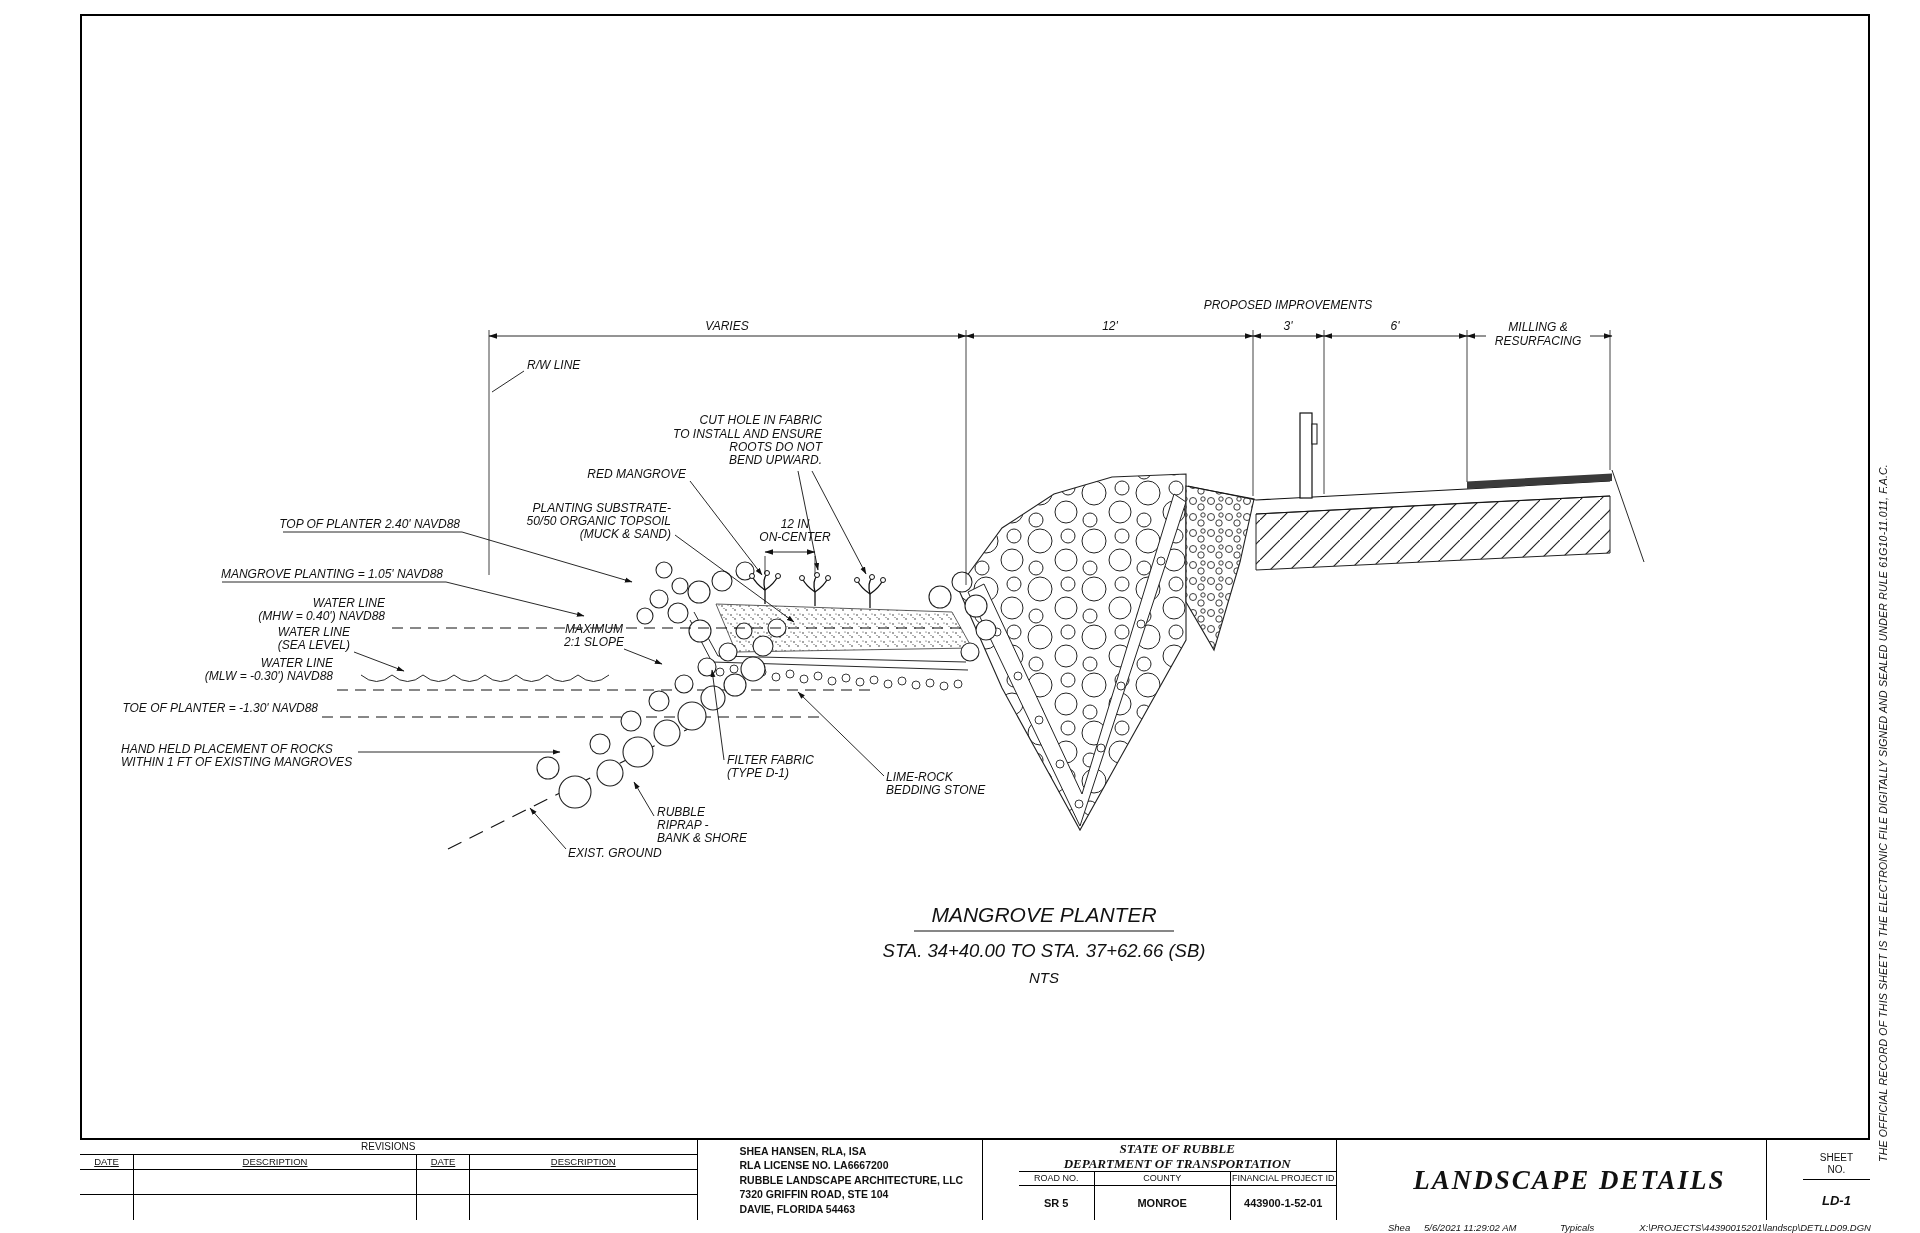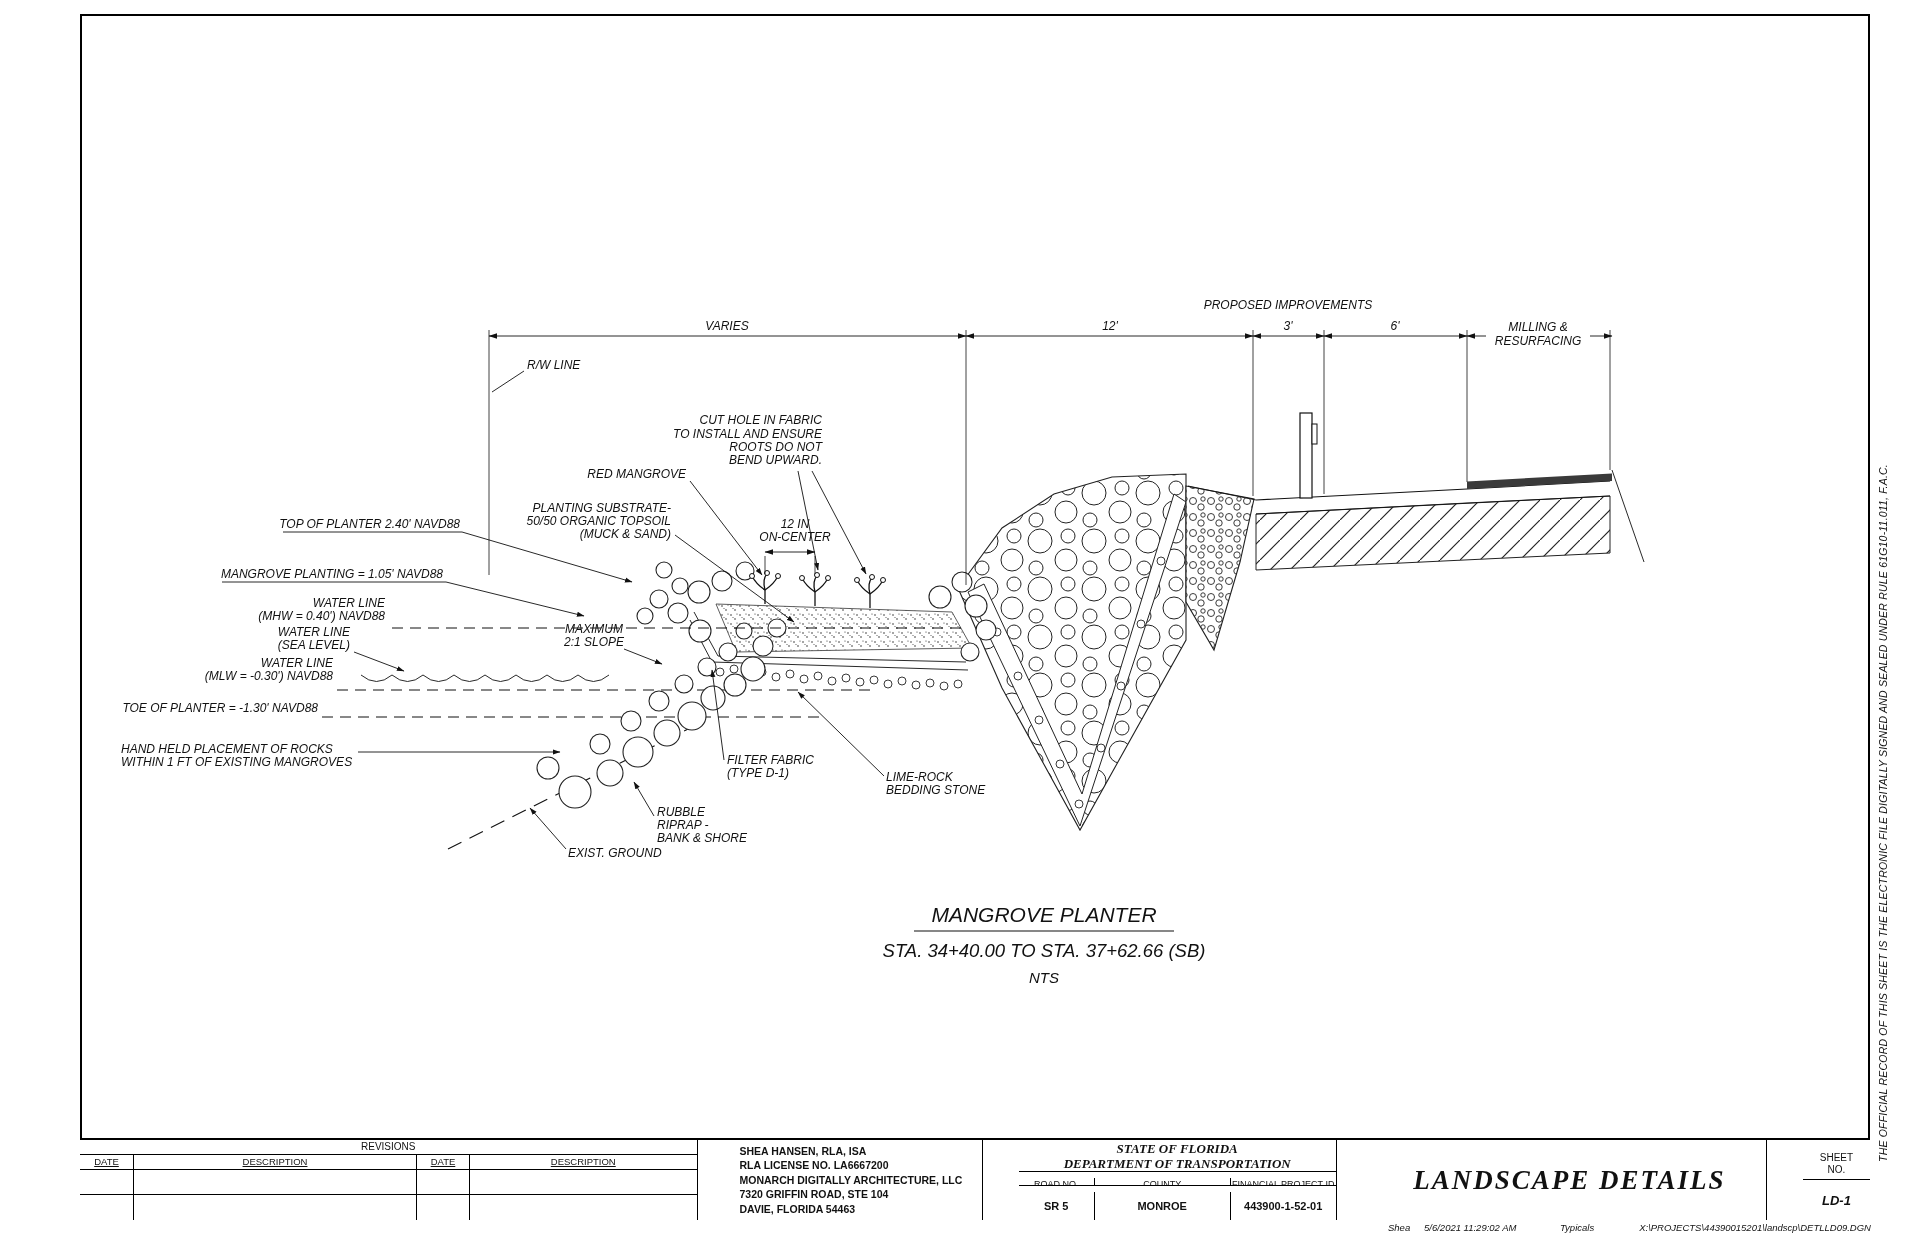--- a/index.html
+++ b/index.html
@@ -33,21 +33,21 @@
   .rev-cols div:last-child{border-right:none;}
   .rev-body{flex:1;display:grid;grid-template-columns:54px 283px 53px 1fr;grid-template-rows:1fr 1fr;}
   .rev-body div{border-right:1px solid #000;border-bottom:1px solid #000;box-sizing:border-box;}
   .rev-body div:nth-child(4n){border-right:none;}
   .rev-body div:nth-child(n+5){border-bottom:none;}
   .sec-firm{width:270px;padding:4px 6px;box-sizing:border-box;}
   .sec-firm div{font-size:10.5px;font-weight:bold;line-height:14.4px;white-space:nowrap;}
   .sec-agency{width:346px;display:flex;flex-direction:column;}
   .agency-name{height:32px;border-bottom:1px solid #000;text-align:center;font-family:"Liberation Serif",serif;font-weight:bold;font-style:italic;font-size:13px;line-height:14.5px;padding-top:2px;box-sizing:border-box;}
   .agency-grid{flex:1;display:grid;grid-template-columns:76px 136px 1fr;grid-template-rows:14px 1fr;}
-  .agency-grid div{box-sizing:border-box;text-align:center;margin-top:6px;}
+  .agency-grid div{box-sizing:border-box;text-align:center;}
   .ag-lab{border-right:1px solid #000;border-bottom:1px solid #000;font-size:9px;line-height:13px;white-space:nowrap;overflow:hidden;}
   .ag-lab:nth-child(3){border-right:none;}
   .ag-val{border-right:1px solid #000;font-size:11px;font-weight:bold;display:flex;align-items:center;justify-content:center;}
   .ag-val:last-child{border-right:none;}
   .sec-title{width:429px;display:flex;align-items:center;justify-content:center;font-family:"Liberation Serif",serif;font-weight:bold;font-style:italic;font-size:27px;letter-spacing:2px;white-space:nowrap;}
   .sec-sheet{width:73px;border-right:none !important;display:flex;flex-direction:column;text-align:center;}
   .sheet-label{height:40px;border-bottom:1px solid #000;box-sizing:border-box;font-size:10px;line-height:12px;padding-top:12px;}
   .sheet-num{flex:1;display:flex;align-items:center;justify-content:center;font-size:13px;font-weight:bold;font-style:italic;}
 
   
@@ -314,27 +314,27 @@
           <div></div>
         <div></div>
           <div></div>
           <div></div>
           <div></div>
       </div>
     </div>
     <div class="sec sec-firm">
       <div>SHEA HANSEN, RLA, ISA</div>
       <div>RLA LICENSE NO. LA6667200</div>
-      <div>MONARCH DIGITALLY ARCHITECTURE, LLC</div>
+      <div>RUBBLE LANDSCAPE ARCHITECTURE, LLC</div>
       <div>7320 GRIFFIN ROAD, STE 104</div>
       <div>DAVIE, FLORIDA 54463</div>
     </div>
     <div class="sec sec-agency">
       <div class="agency-name">
-        <div>STATE OF FLORIDA</div>
+        <div>STATE OF RUBBLE</div>
         <div>DEPARTMENT OF TRANSPORTATION</div>
       </div>
       <div class="agency-grid">
         <div class="ag-lab">ROAD NO.</div>
         <div class="ag-lab">COUNTY</div>
         <div class="ag-lab">FINANCIAL PROJECT ID</div>
         <div class="ag-val">SR 5</div>
         <div class="ag-val">MONROE</div>
         <div class="ag-val">443900-1-52-01</div>
       </div>

